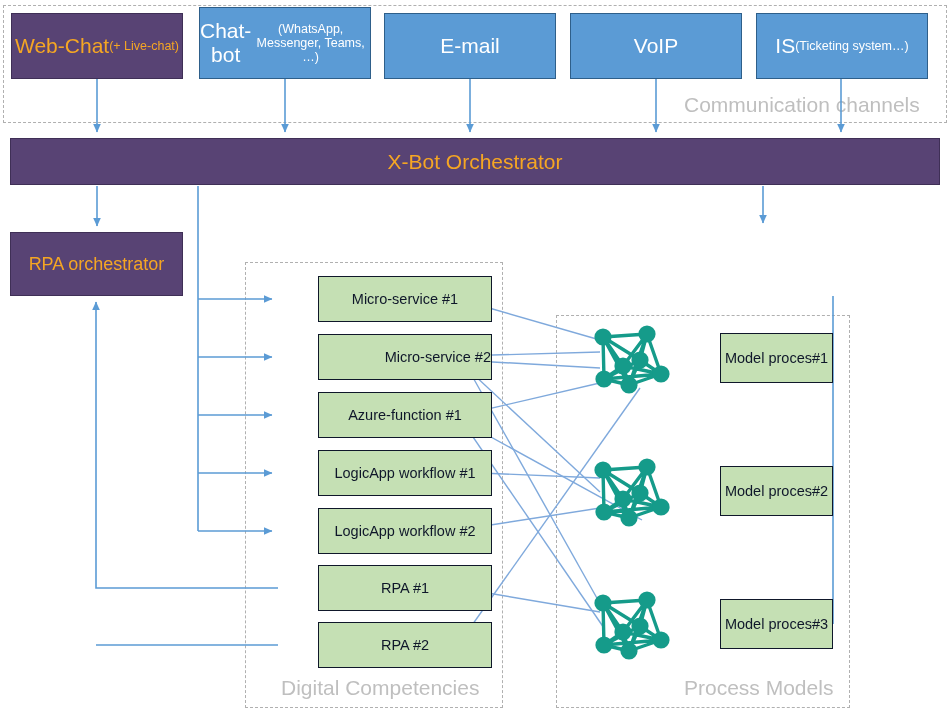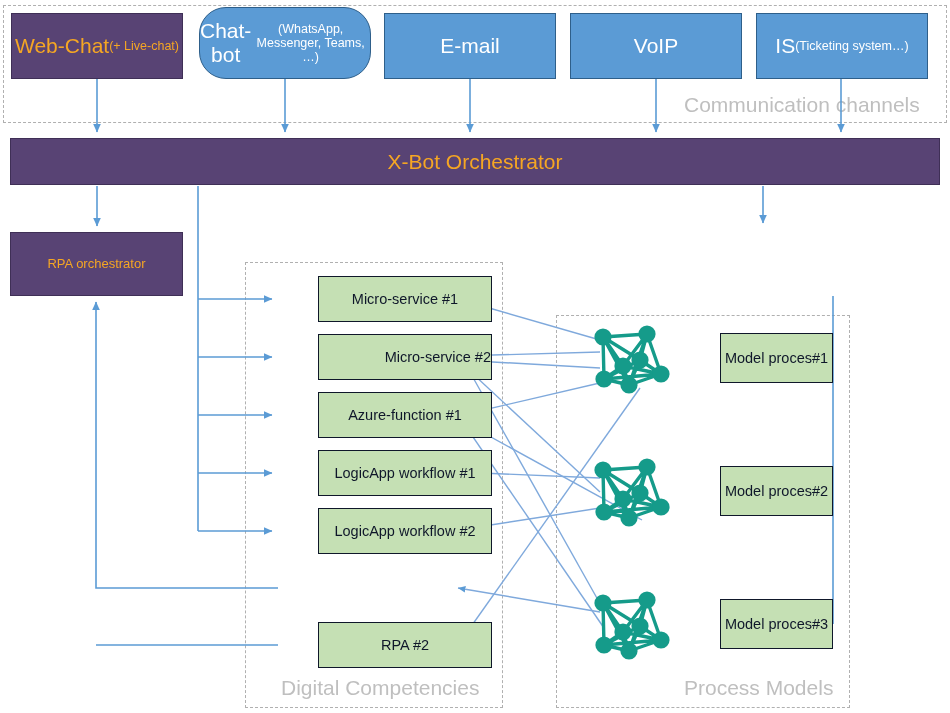--- a/index.html
+++ b/index.html
@@ -12,21 +12,21 @@
        align-items:center;justify-content:center;text-align:center;line-height:1.12;}
   .box .sub{display:block;}
 
   .purple{background:#584374;border:1px solid #3f2f56;color:#F5A623;}
   .blue{background:#5B9BD5;border:1px solid #2E5F8A;color:#ffffff;}
   .green{background:#C5E0B4;border:1px solid #0f172a;color:#0f172a;margin-left:40px;}
 
   .t-main{font-size:21px;}
   .t-sub{font-size:12.5px;}
   .t-green{font-size:14.5px;}
-  .t-small-purple{font-size:13px;}
+  .t-small-purple{font-size:18px;}
 
   .dashed{position:absolute;box-sizing:border-box;border:1px dashed #b0b0b0;
           background:transparent;}
   .grouplabel{position:absolute;color:#bfbfbf;font-size:21px;white-space:nowrap;}
 
   .netgraph{position:absolute;}
 </style>
 </head>
 <body>
 
@@ -93,21 +93,21 @@
       <path d="M604,628 L460,418" marker-end="url(#ah-thin)"></path>
       <path d="M598,600 L462,358" marker-end="url(#ah-thin)"></path>
     </g>
   </svg>
 
   <div class="box purple" style="left:11px;top:13px;width:172px;height:66px;">
     <span class="t-main">Web-Chat</span>
     <span class="sub t-sub">(+ Live-chat)</span>
   </div>
 
-  <div class="box blue" style="left:199px;top:7px;width:172px;height:72px;border-radius:27px;">
+  <div class="box blue" style="left:199px;top:7px;width:172px;height:72px;">
     <span class="t-main">Chat-bot</span>
     <span class="sub t-sub" style="max-width:160px;">(WhatsApp, Messenger, Teams, …)</span>
   </div>
 
   <div class="box blue" style="left:384px;top:13px;width:172px;height:66px;">
     <span class="t-main">E-mail</span>
   </div>
 
   <div class="box blue" style="left:570px;top:13px;width:172px;height:66px;">
     <span class="t-main">VoIP</span>
@@ -134,20 +134,23 @@
     <span class="t-green">Micro-service #2</span>
   </div>
   <div class="box green" style="left:278px;top:392px;width:174px;height:46px;">
     <span class="t-green">Azure-function #1</span>
   </div>
   <div class="box green" style="left:278px;top:450px;width:174px;height:46px;">
     <span class="t-green">LogicApp workflow #1</span>
   </div>
   <div class="box green" style="left:278px;top:508px;width:174px;height:46px;">
     <span class="t-green">LogicApp workflow #2</span>
+  </div>
+  <div class="box green" style="left:278px;top:565px;width:174px;height:46px;">
+    <span class="t-green">RPA #1</span>
   </div>
   <div class="box green" style="left:278px;top:622px;width:174px;height:46px;">
     <span class="t-green">RPA #2</span>
   </div>
 
   <div class="box green" style="left:680px;top:333px;width:113px;height:50px;">
     <span class="t-green">Model proces</span>
     <span class="t-green">#1</span>
   </div>
   <div class="box green" style="left:680px;top:466px;width:113px;height:50px;">

